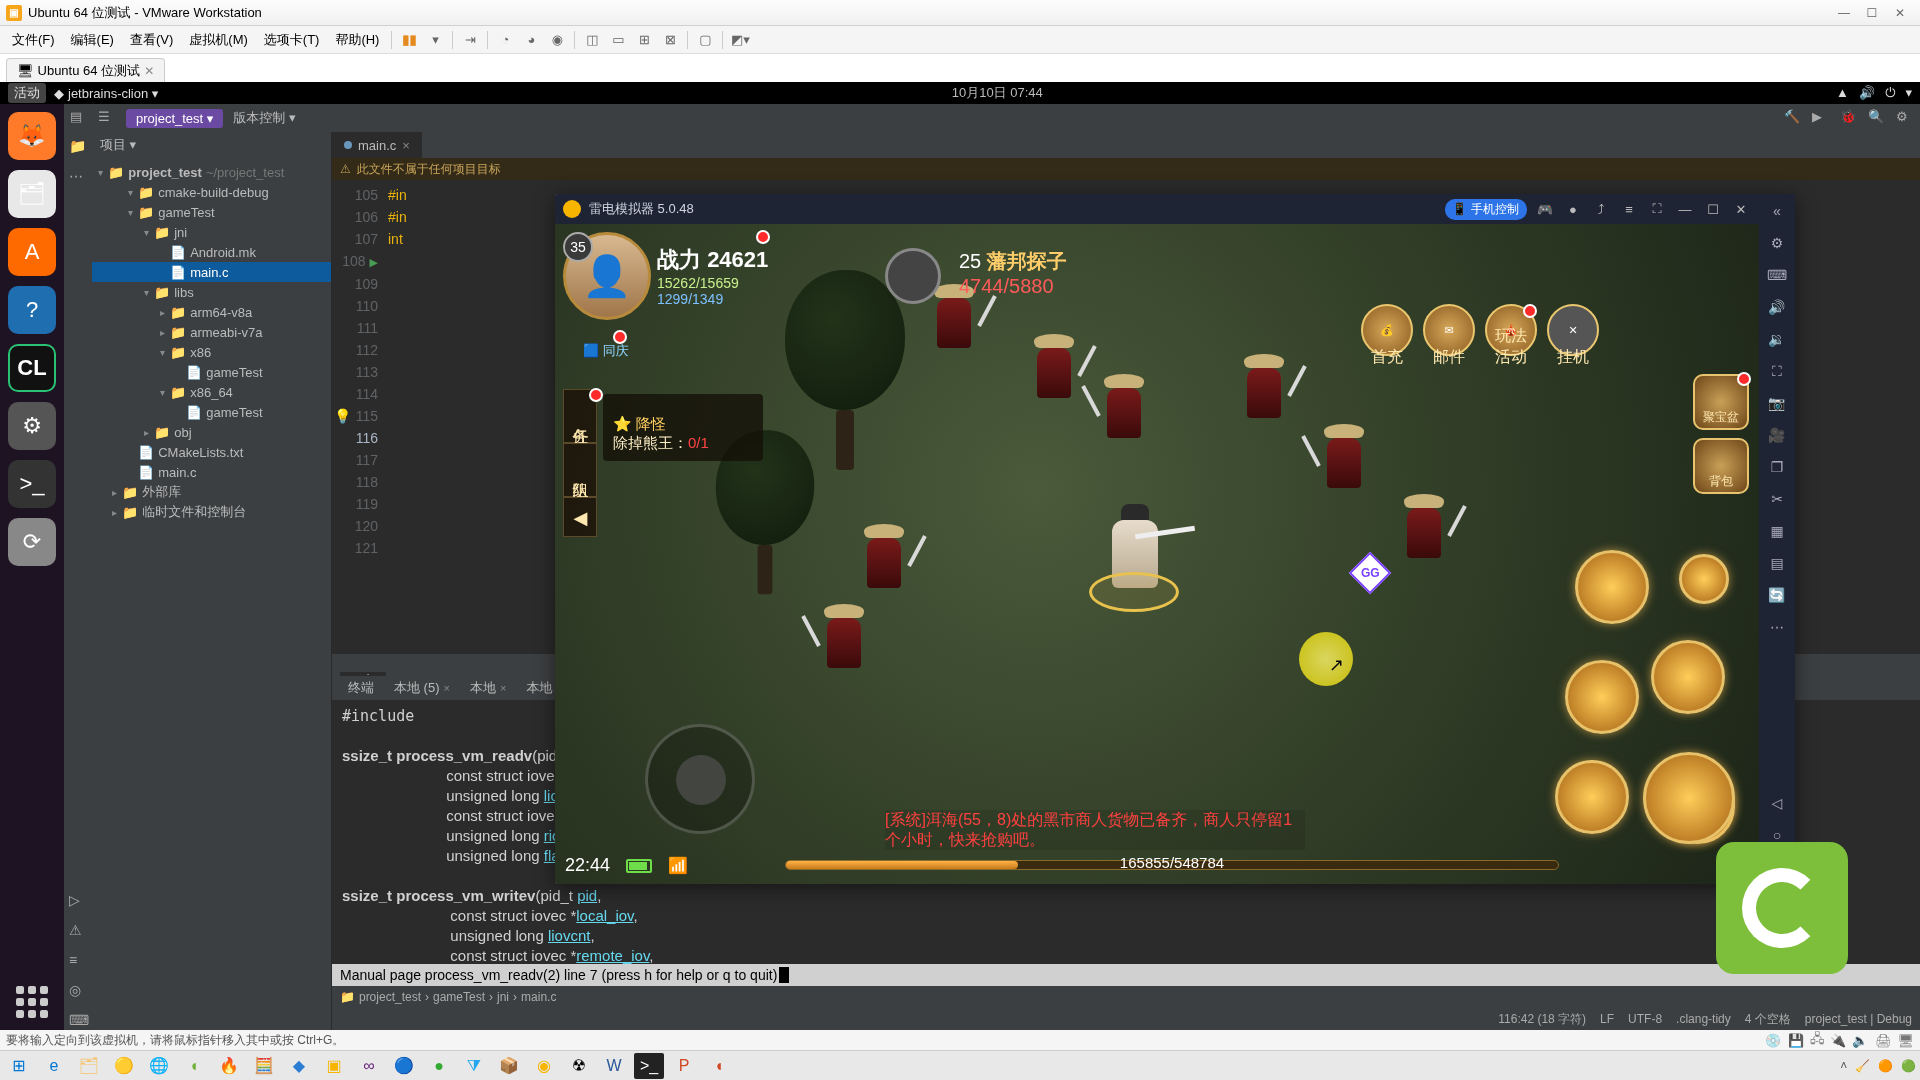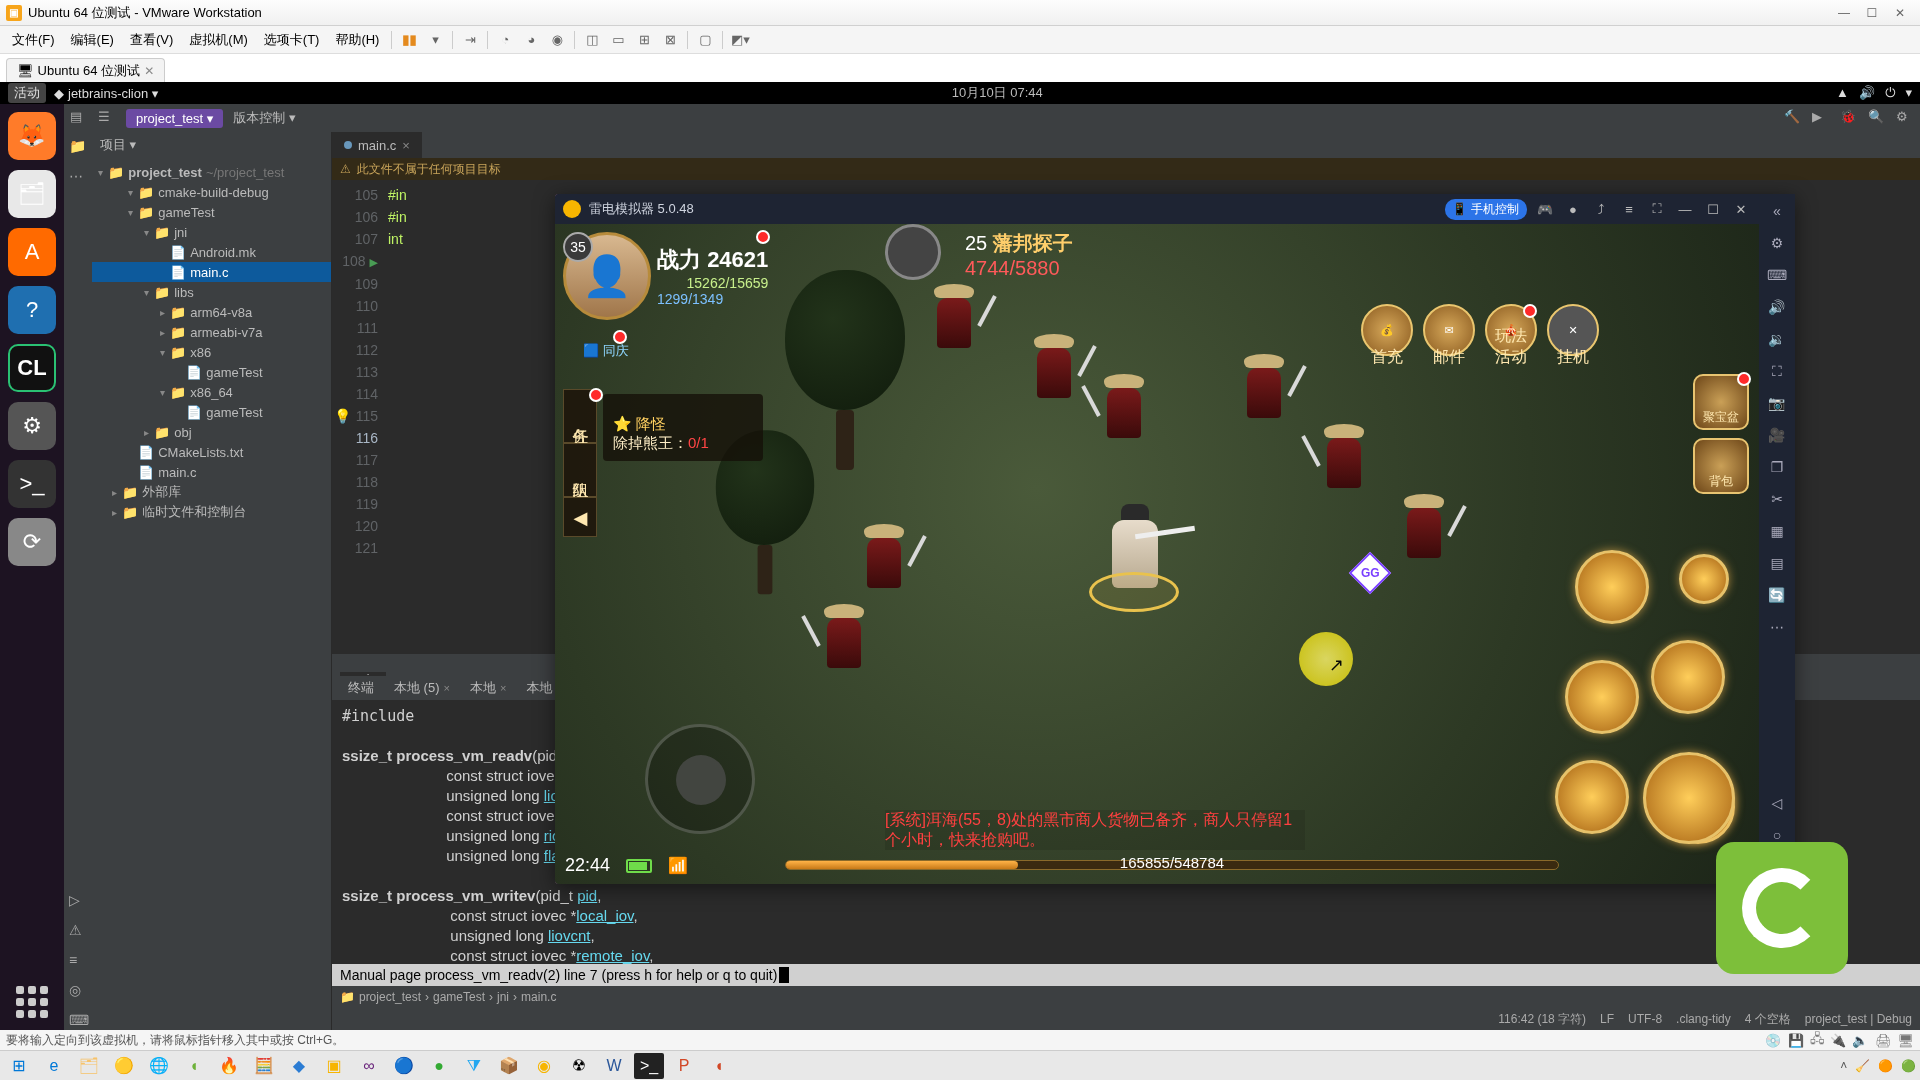--- a/index.html
+++ b/index.html
@@ -79,21 +79,21 @@
 .ed-tabs { height: 26px; background: #3c3f41; display: flex; align-items: center; }
 .ed-tab { height: 26px; padding: 0 12px; display: flex; align-items: center; gap: 6px; color: #bbb; font-size: 13px; }
 .ed-tab.active { background: #2b2b2b; }
 .ed-tab .dot { width: 8px; height: 8px; border-radius: 50%; background: #6897bb; }
 .warn-strip { height: 22px; background: #332a17; color: #c8a45a; font-size: 12px; display: flex; align-items: center; padding: 0 8px; gap: 6px; }
 .code { flex: 1; background: #2b2b2b; display: flex; font-family: "JetBrains Mono","Consolas",monospace; font-size: 14px; overflow: hidden; }
 .gutter { width: 56px; text-align: right; color: #606366; padding: 4px 10px 4px 0; line-height: 22px; }
 .gutter .cur { color: #a9b7c6; }
 .gutter .play { color: #499c54; font-size: 11px; }
 .codelines { padding: 4px 0; line-height: 22px; white-space: pre; color: #a9b7c6; }
-.kw { color: #bef264; }
+.kw { color: #eab308; }
 .ed-tabs2 { height: 22px; background: #3c3f41; display: flex; align-items: center; padding-left: 8px; font-size: 12px; }
 .ed-tabs2 .t2 { padding: 0 10px; color: #bbb; }
 .ed-tabs2 .t2.a { background: #2b2b2b; margin-top: 28px; }
 
 
 .term-panel { height: 310px; background: #2b2b2b; display: flex; flex-direction: column; }
 .term-tabs { height: 24px; background: #3c3f41; display: flex; align-items: center; font-size: 13px; padding-left: 8px; gap: 4px; }
 .tt { padding: 2px 8px; color: #bbb; display: flex; align-items: center; gap: 4px; }
 .tt.active { background: #2b2b2b; }
 .tt .x { color: #888; font-size: 11px; }
@@ -123,25 +123,25 @@
 .emu-side { width: 36px; background: #1e2433; display: flex; flex-direction: column; align-items: center; padding: 6px 0; gap: 10px; }
 .emu-side .sico { width: 22px; height: 22px; color: #aab; cursor: pointer; font-size: 14px; display: flex; align-items: center; justify-content: center; }
 .emu-side .gap { flex: 1; }
 
 
 .hud-avatar { position: absolute; left: 8px; top: 8px; display: flex; align-items: center; }
 .hud-avatar .portrait { width: 88px; height: 88px; border-radius: 50%; border: 3px solid #b78b3b; background: linear-gradient(#d8b890,#a0764a); display: flex; align-items: center; justify-content: center; font-size: 40px; }
 .hud-avatar .lvl { position: absolute; left: 0; top: 0; width: 30px; height: 30px; border-radius: 50%; background: #3a3a3a; border: 2px solid #aaa; color: #fff; display: flex; align-items: center; justify-content: center; font-size: 14px; }
 .hud-stats { margin-left: 6px; color: #fff; font-size: 14px; }
 .hud-stats .power { font-size: 22px; color: #fff; font-weight: bold; }
-.hud-stats .hp { color: #c8f08c; font-size: 14px; text-align: right; }
+.hud-stats .hp { color: #c8f08c; font-size: 14px; }
 .hud-stats .mp { color: #7cc0ff; font-size: 14px; }
 .red-dot { width: 14px; height: 14px; background: #ff2a2a; border: 2px solid #fff; border-radius: 50%; position: absolute; }
 
-.hud-target { position: absolute; left: 330px; top: 0; display: flex; align-items: flex-end; color: #ffce6b; font-size: 20px; gap: 24px; }
+.hud-target { position: absolute; left: 330px; top: 24px; display: flex; align-items: flex-start; color: #ffce6b; font-size: 20px; gap: 18px; }
 .hud-target .ticon { width: 56px; height: 56px; border-radius: 50%; border: 3px solid #888; background: #444; }
 .hud-target .tname { font-weight: bold; }
 .hud-target .thp { color: #ff5a5a; font-size: 20px; }
 
 .hud-minimap { position: absolute; right: 10px; top: 6px; width: 140px; }
 .hud-minimap .loc { color: #fff; font-size: 22px; text-align: center; }
 .hud-minimap .map { width: 130px; height: 90px; background: #cdddb0; border: 2px solid #7a6a3e; border-radius: 4px; }
 .hud-minimap .coord { color: #fff; font-size: 14px; display: flex; justify-content: space-between; padding: 2px 4px; }
 
 .hud-rowbtns { position: absolute; right: 160px; top: 80px; display: flex; gap: 10px; }

